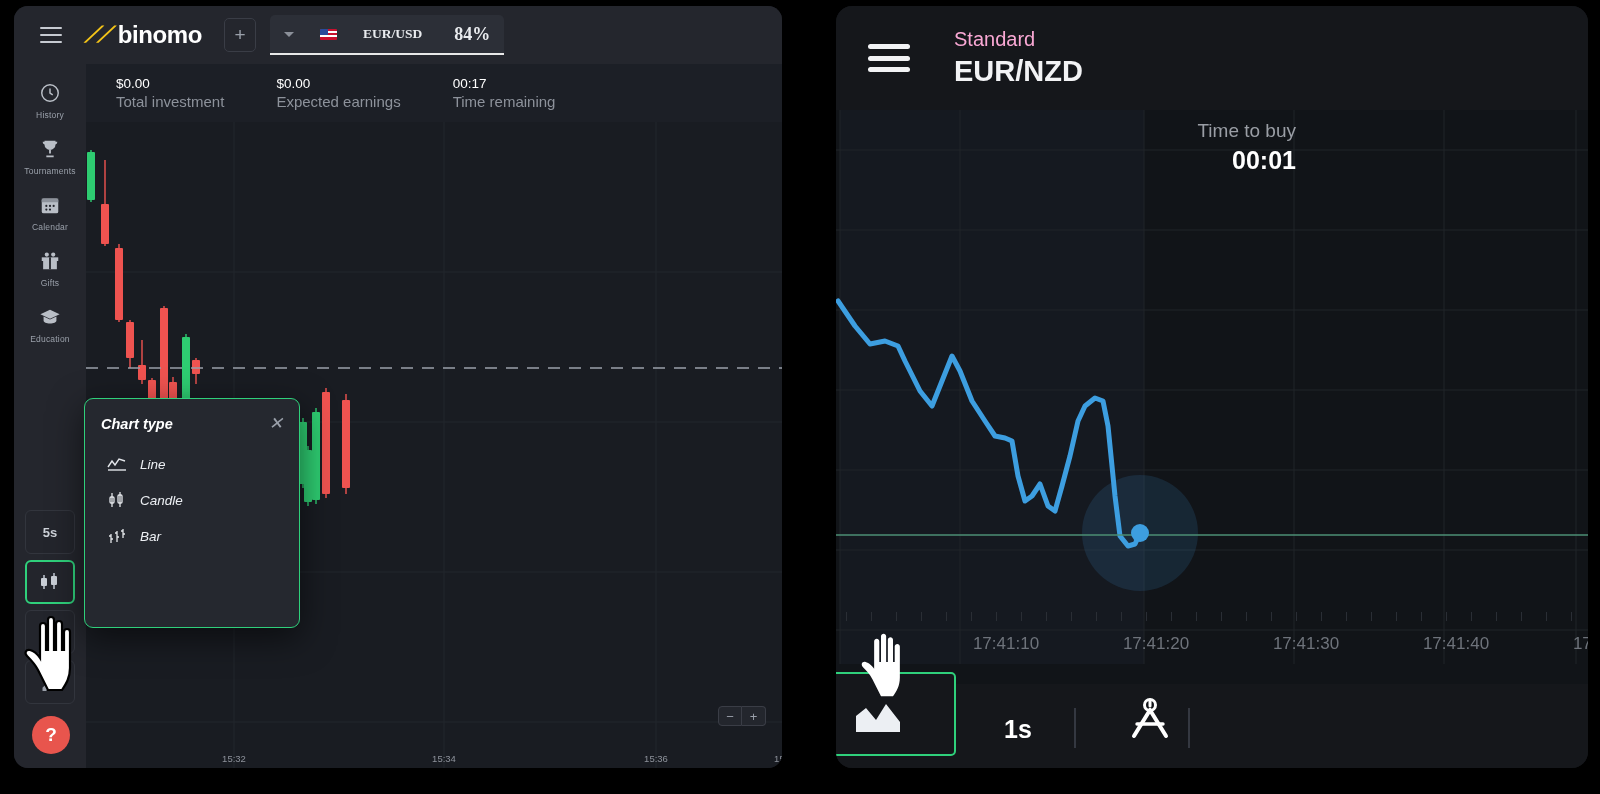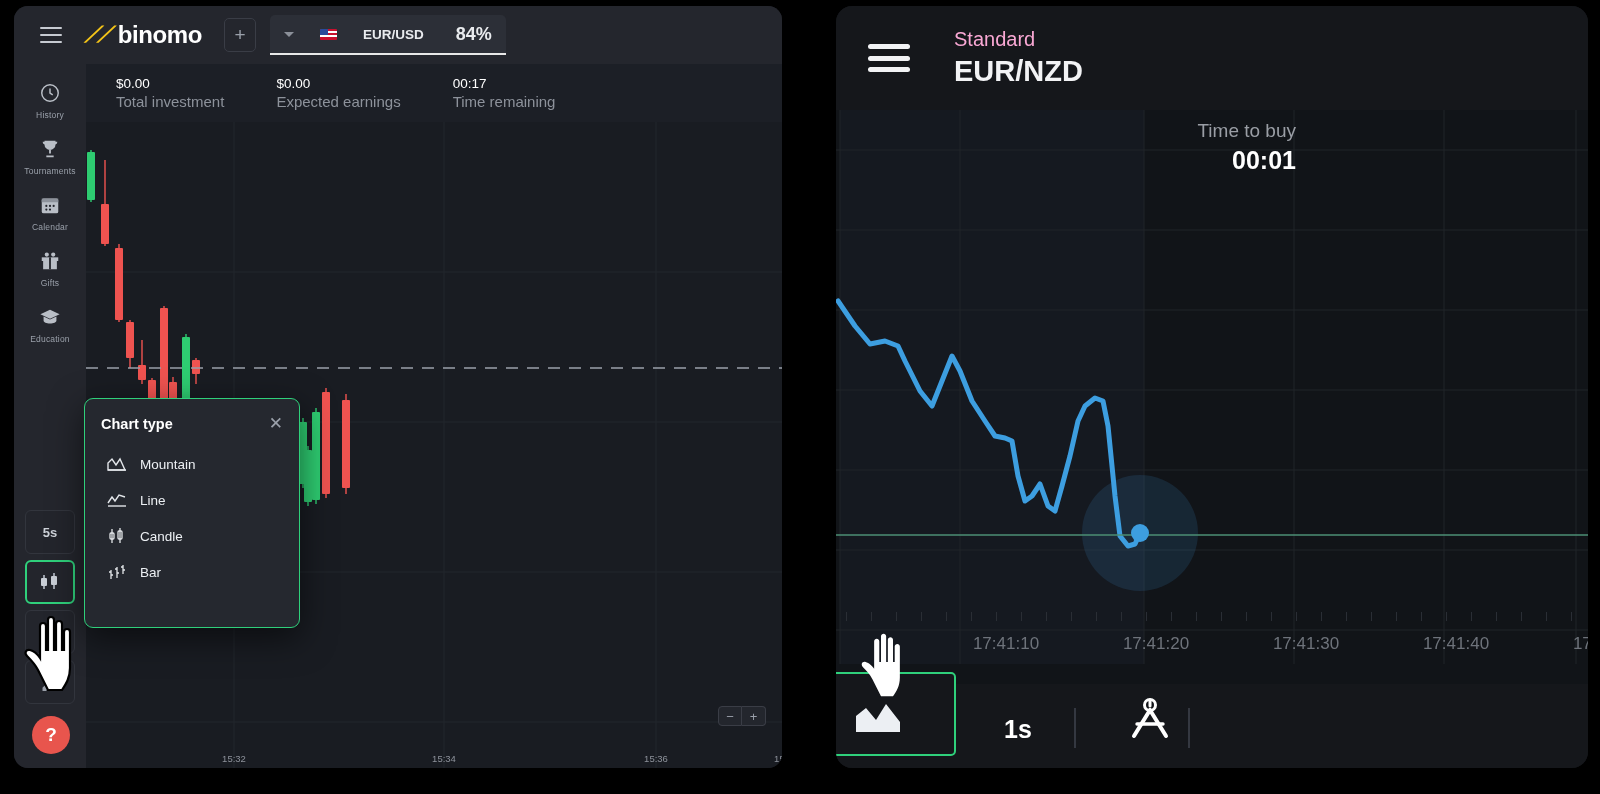--- a/index.html
+++ b/index.html
@@ -36,20 +36,21 @@
     border:1px solid #3a3d46; border-radius:5px;
     color:#9aa0aa; font-size:19px; display:flex; align-items:center; justify-content:center;
     cursor:pointer;
   }
   .asset-tab {
     margin-left: 14px; height: 40px; padding: 0 14px;
     background:#2c2f37; border-radius:5px 5px 0 0;
     display:flex; align-items:center; gap:26px;
     border-bottom: 2px solid #e8e8e8;
     cursor:pointer;
+    font-family:Liberation Serif, serif;
   }
   .chev { width:0;height:0;border-left:5px solid transparent;border-right:5px solid transparent;
           border-top:5px solid #8b9099; }
   .flag { width:17px; height:11px; border-radius:1px; overflow:hidden; position:relative;
           background: linear-gradient(#c8102e 0 18%, #fff 18% 36%, #c8102e 36% 54%, #fff 54% 72%, #c8102e 72% 100%); }
   .flag::after{content:"";position:absolute;left:0;top:0;width:8px;height:6px;background:#2a4b9b;}
   .asset-name { color:#e9ebee; font-size:13.5px; font-weight:600; }
   .asset-pct { color:#e9ebee; font-size:18px; font-weight:700; margin-left:6px;}
 
   
@@ -88,20 +89,21 @@
   .zoomctl div { width:24px;height:20px;border:1px solid #3a3d46;display:flex;align-items:center;
                  justify-content:center;color:#9aa0aa;font-size:13px;cursor:pointer;background:#23262d;}
   .zoomctl div:first-child{border-radius:4px 0 0 4px;}
   .zoomctl div:last-child{border-radius:0 4px 4px 0;border-left:none;}
 
   
   .popup {
     position:absolute; left:70px; top:392px; width:216px; height:230px;
     background:#25282f; border:1.5px solid #2fd07b; border-radius:9px;
     box-shadow: 0 10px 34px rgba(0,0,0,.55);
+    font-style: italic;
   }
   .popup-head { display:flex; align-items:center; justify-content:space-between; padding:16px 16px 0 16px;}
   .popup-title { color:#fff; font-size:14.5px; font-weight:700;}
   .popup-x { color:#9aa0aa; font-size:17px; line-height:1; cursor:pointer;}
   .popup-list { margin-top:14px; }
   .popup-row { display:flex; align-items:center; gap:13px; padding:9px 0 9px 22px; cursor:pointer;}
   .popup-row span.lbl { color:#eceff3; font-size:13.5px; }
   .pi { width:20px; height:18px; color:#e3e6ea; display:flex; align-items:center; justify-content:center;}
 
   
@@ -334,29 +336,20 @@
 
     <div class="popup">
       <div class="popup-head">
         <div class="popup-title">Chart type</div>
         <div class="popup-x">✕</div>
       </div>
       <div class="popup-list">
         <div class="popup-row">
           <span class="pi">
             <svg width="20" height="16" viewBox="0 0 20 16" fill="none" stroke="#e3e6ea" stroke-width="1.4">
-              <path d="M1 14V7l4-4 4 6 4-6 5 11z" fill="none"></path>
-                <path d="M1 14h18"></path>
-              </svg>
-          </span>
-          <span class="lbl">Mountain</span>
-        </div>
-        <div class="popup-row">
-          <span class="pi">
-            <svg width="20" height="16" viewBox="0 0 20 16" fill="none" stroke="#e3e6ea" stroke-width="1.4">
               <path d="M1 11 5 5l3 4 4-6 6 2"></path>
                 <path d="M1 14h18"></path>
               </svg>
           </span>
           <span class="lbl">Line</span>
         </div>
         <div class="popup-row">
           <span class="pi">
             <svg width="20" height="18" viewBox="0 0 20 18" fill="none" stroke="#e3e6ea" stroke-width="1.3">
               <path d="M5 2v14"></path>

